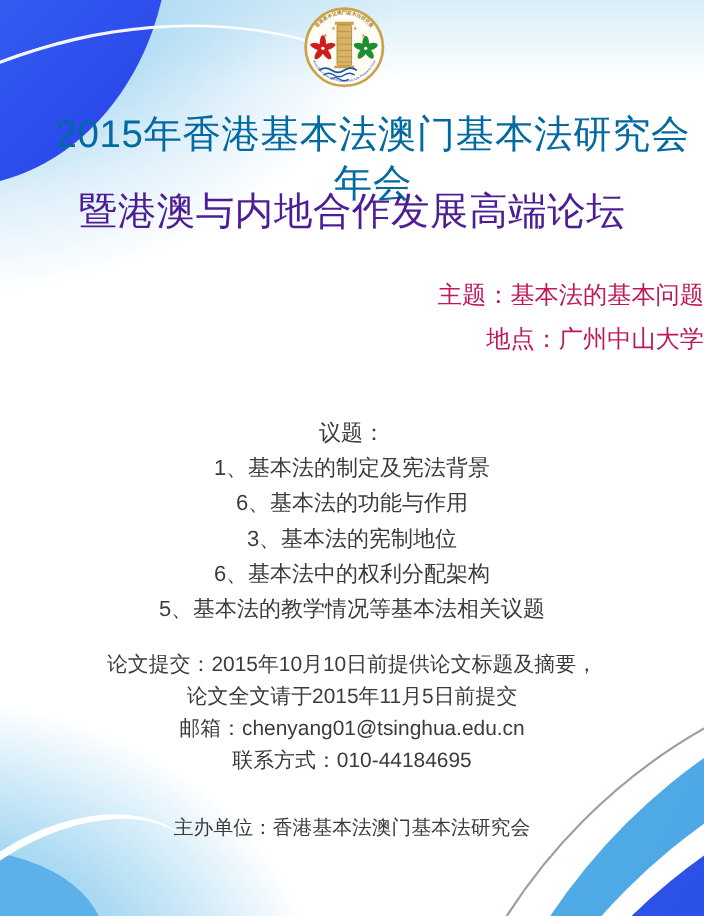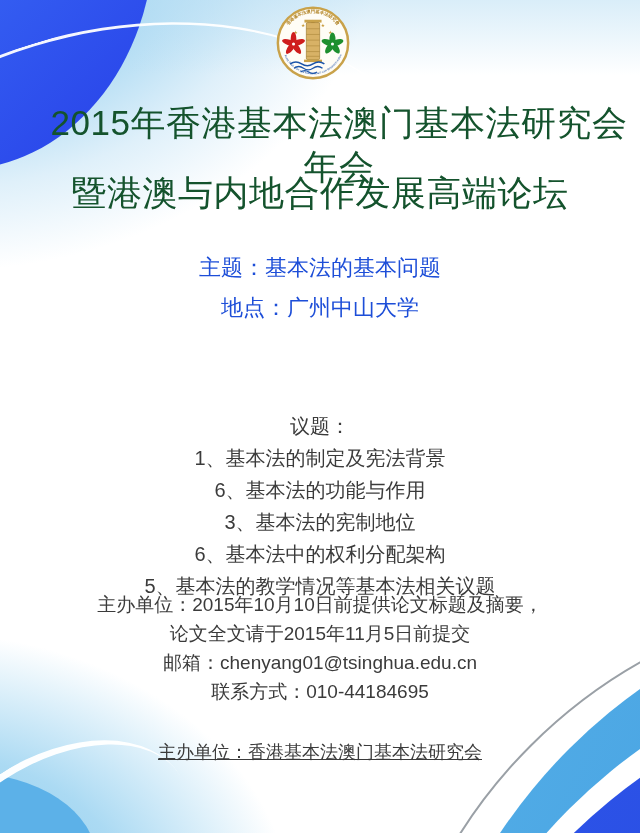--- a/index.html
+++ b/index.html
@@ -51,26 +51,26 @@
   }
   .br-deep-corner {
     position:absolute; left:402px; top:672px; width:1136px; height:1136px;
     border-radius:50%;
     background:linear-gradient(125deg, #2d57ec 0%, #2742d6 60%);
   }
   
   .emblem { position:absolute; left:275px; top:5px; width:76px; height:76px; }
   
   .txt { position:absolute; left:0; right:0; text-align:center; }
-  .title-line1 { top:101px; font-size:35px; line-height:44px; letter-spacing:0.5px; color:#14532d;margin-left:38px; }
-  .title-line2 { top:171px; font-size:35px; line-height:44px; letter-spacing:0.5px; color:#14532d; }
-  .info-block  { top:248px; font-size:22px; line-height:40px; color:#1d4ed8; }
-  .topics-block { top:378px; font-size:20px; line-height:32px; color:#3b3b3b;margin-top:32px; }
+  .title-line1 { top:101px; font-size:35px; line-height:44px; letter-spacing:0.5px; color:#0369a1;margin-left:38px; }
+  .title-line2 { top:171px; font-size:35px; line-height:44px; letter-spacing:0.5px; color:#4c1d95; }
+  .info-block  { top:248px; font-size:22px; line-height:40px; color:#be185d;text-align:right; }
+  .topics-block { top:378px; font-size:20px; line-height:32px; color:#3b3b3b; }
   .submission-block { top:590px; font-size:19px; line-height:29px; color:#3b3b3b; }
-  .organizers-block { top:738px; font-size:18px; line-height:29px; color:#3b3b3b;text-decoration:underline; }
+  .organizers-block { top:738px; font-size:18px; line-height:29px; color:#3b3b3b; }
 </style>
 </head>
 <body>
 
 <div class="poster">
 
   <div class="bg-gradients"></div>
   <div class="corner-tl-wedge"></div>
   <div class="swoosh-top-line"></div>
   <div class="bl-corner-wedge"></div>
@@ -151,21 +151,21 @@
   <div class="txt topics-block">
     <div>议题：</div>
     <div>1、基本法的制定及宪法背景</div>
     <div>6、基本法的功能与作用</div>
     <div>3、基本法的宪制地位</div>
     <div>6、基本法中的权利分配架构</div>
     <div>5、基本法的教学情况等基本法相关议题</div>
   </div>
 
   <div class="txt submission-block">
-    <div>主办单位：2015年10月10日前提供论文标题及摘要，</div>
+    <div>论文提交：2015年10月10日前提供论文标题及摘要，</div>
     <div>论文全文请于2015年11月5日前提交</div>
     <div>邮箱：chenyang01@tsinghua.edu.cn</div>
     <div>联系方式：010-44184695</div>
   </div>
 
   <div class="txt organizers-block">
     <div>主办单位：香港基本法澳门基本法研究会</div>
   </div>
 
 </div>

